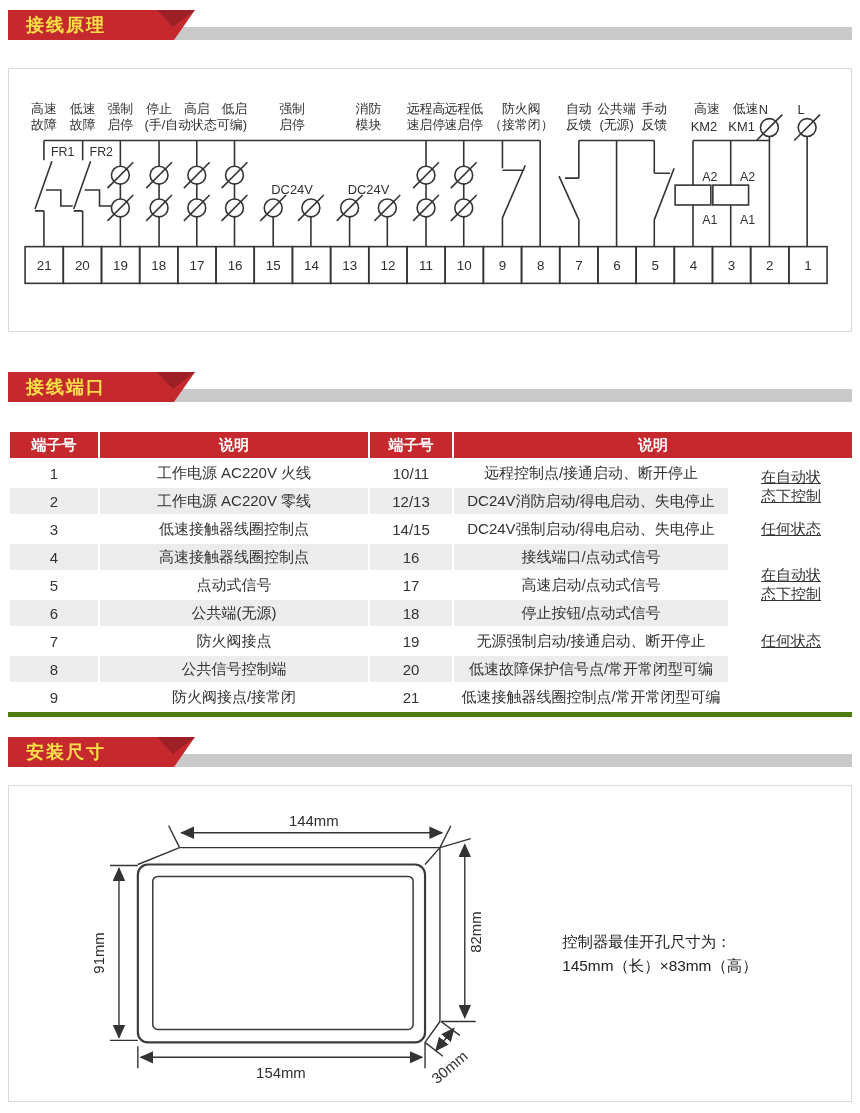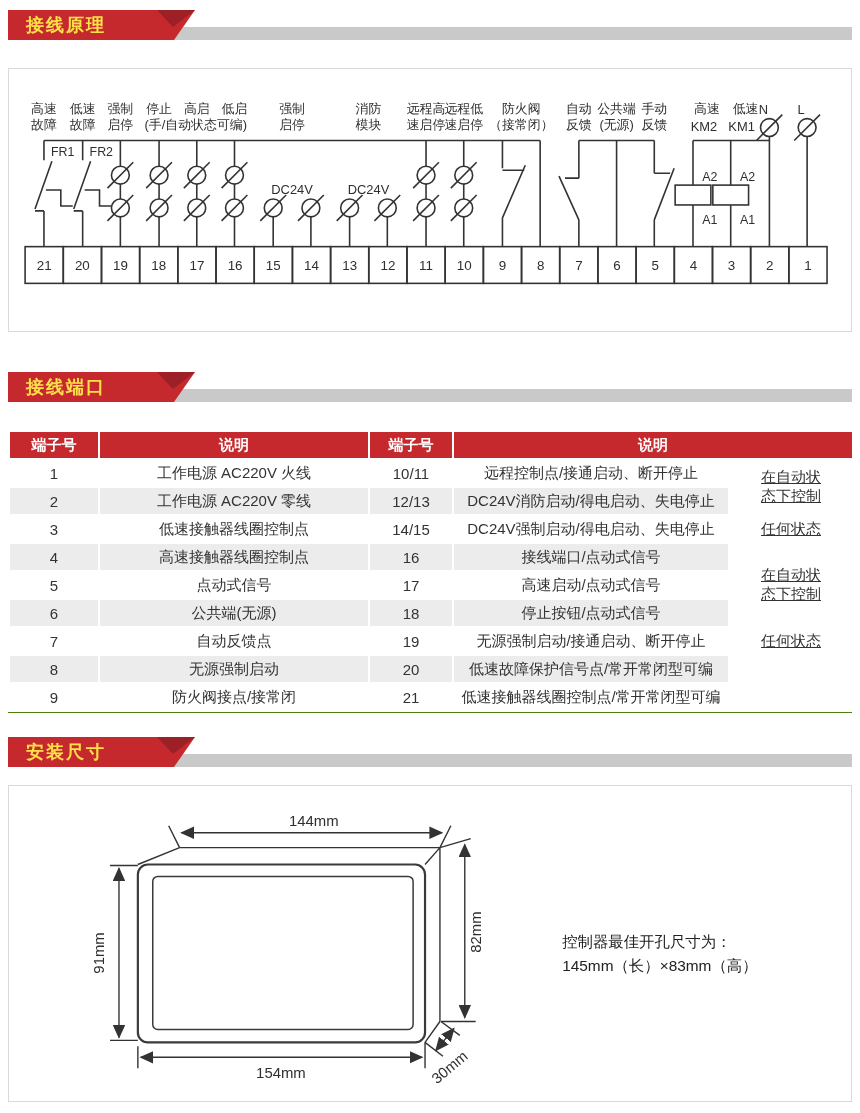--- a/index.html
+++ b/index.html
@@ -24,21 +24,21 @@
   .panel svg { display:block; width:100%; height:100%; }
 
   svg text { fill:#2f2f2f; }
   .dline { stroke:#333; stroke-width:1.6; fill:none; }
   .dthin { stroke:#333; stroke-width:1.4; fill:none; }
   .lbl  { font-size:13px; text-anchor:middle; }
   .lbls { font-size:12.5px; }
   .tnum { font-size:13.5px; text-anchor:middle; }
 
   
-  .table-wrap { position:absolute; left:8px; top:430px; width:844px; border-bottom:1px solid #4d7c0f; }
+  .table-wrap { position:absolute; left:8px; top:430px; width:844px; border-bottom:5px solid #4d7c0f; }
   table { width:844px; border-collapse:collapse; table-layout:fixed; }
   th { background:#c5292e; color:#fff; font-size:15px; font-weight:bold;
        height:28px; border:2px solid #fff; }
   td { font-size:15px; color:#333; text-align:center; height:28px;
        border:2px solid #fff; padding:0 4px; }
   tr.even td { background:#ececec; }
   tr.odd  td { background:#ffffff; }
   td.status { background:#fff !important; white-space:pre-line; line-height:1.25;text-decoration:underline; }
 
   
@@ -316,28 +316,28 @@
       <td>高速启动/点动式信号</td>
     </tr>
     <tr class="even">
       <td>6</td>
       <td>公共端(无源)</td>
       <td>18</td>
       <td>停止按钮/点动式信号</td>
     </tr>
     <tr class="odd">
       <td>7</td>
-      <td>自动反馈点</td>
+      <td>防火阀接点</td>
       <td>19</td>
       <td>无源强制启动/接通启动、断开停止</td>
       <td class="status">任何状态</td>
     </tr>
     <tr class="even">
       <td>8</td>
-      <td>无源强制启动</td>
+      <td>公共信号控制端</td>
       <td>20</td>
       <td>低速故障保护信号点/常开常闭型可编</td>
       <td class="status" rowspan="2"></td>
     </tr>
     <tr class="odd">
       <td>9</td>
       <td>防火阀接点/接常闭</td>
       <td>21</td>
       <td>低速接触器线圈控制点/常开常闭型可编</td>
     </tr>

